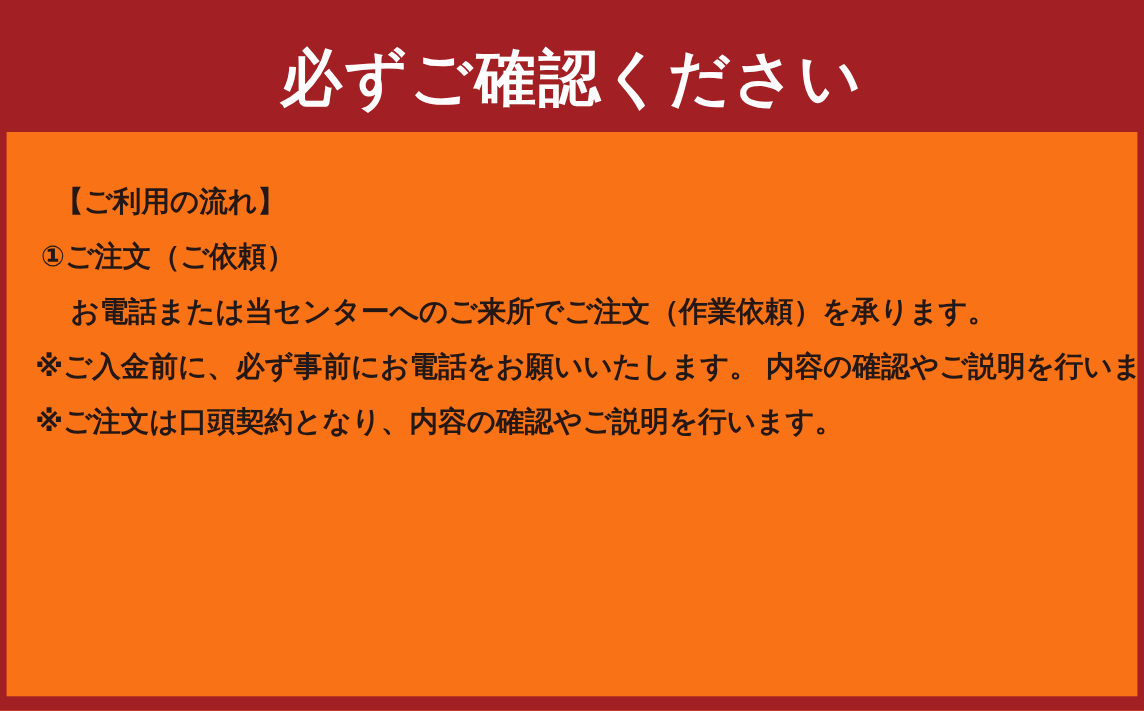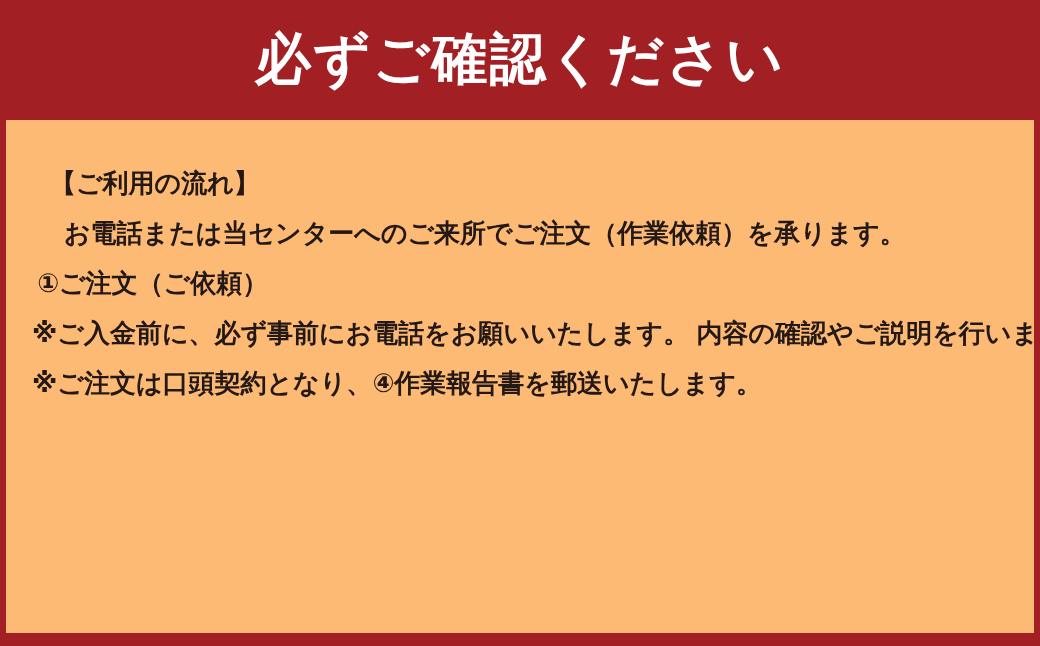--- a/index.html
+++ b/index.html
@@ -10,41 +10,41 @@
     width: 1040px;
     height: 646px;
     position: relative;
     background: #a21f24;
     overflow: hidden;
     font-family: "Liberation Sans", "DejaVu Sans", sans-serif;
   }
   .header-band {
     position: absolute;
     left: 0;
-    top: 0;
+    top: 12px;
     width: 100%;
     height: 120px;
     display: flex;
     align-items: center;
     justify-content: center;
   }
   .page-title {
     color: #ffffff;
     font-size: 56px;
     font-weight: bold;
     letter-spacing: 2px;
     white-space: nowrap;
   }
   .content-box {
     position: absolute;
     left: 6px;
     right: 6px;
     top: 120px;
     bottom: 13px;
-    background: #fdba74;
+    background: #f97316;
     padding-top: 38px;
     box-sizing: border-box;
     overflow: hidden;
   }
   .line {
     height: 50px;
     display: flex;
     align-items: center;
     color: #231815;
     font-size: 26px;
@@ -59,17 +59,17 @@
 </style>
 </head>
 <body>
 
 <div class="header-band">
   <div class="page-title">必ずご確認ください</div>
 </div>
 
 <div class="content-box">
   <div class="line heading">【ご利用の流れ】</div>
+  <div class="line step">①ご注文（ご依頼）</div>
   <div class="line detail">お電話または当センターへのご来所でご注文（作業依頼）を承ります。</div>
-  <div class="line step">①ご注文（ご依頼）</div>
   <div class="line note">※ご入金前に、必ず事前にお電話をお願いいたします。 内容の確認やご説明を行います。</div>
-  <div class="line note">※ご注文は口頭契約となり、④作業報告書を郵送いたします。</div>
+  <div class="line note">※ご注文は口頭契約となり、内容の確認やご説明を行います。</div>
 </div>
 
 </body></html>

